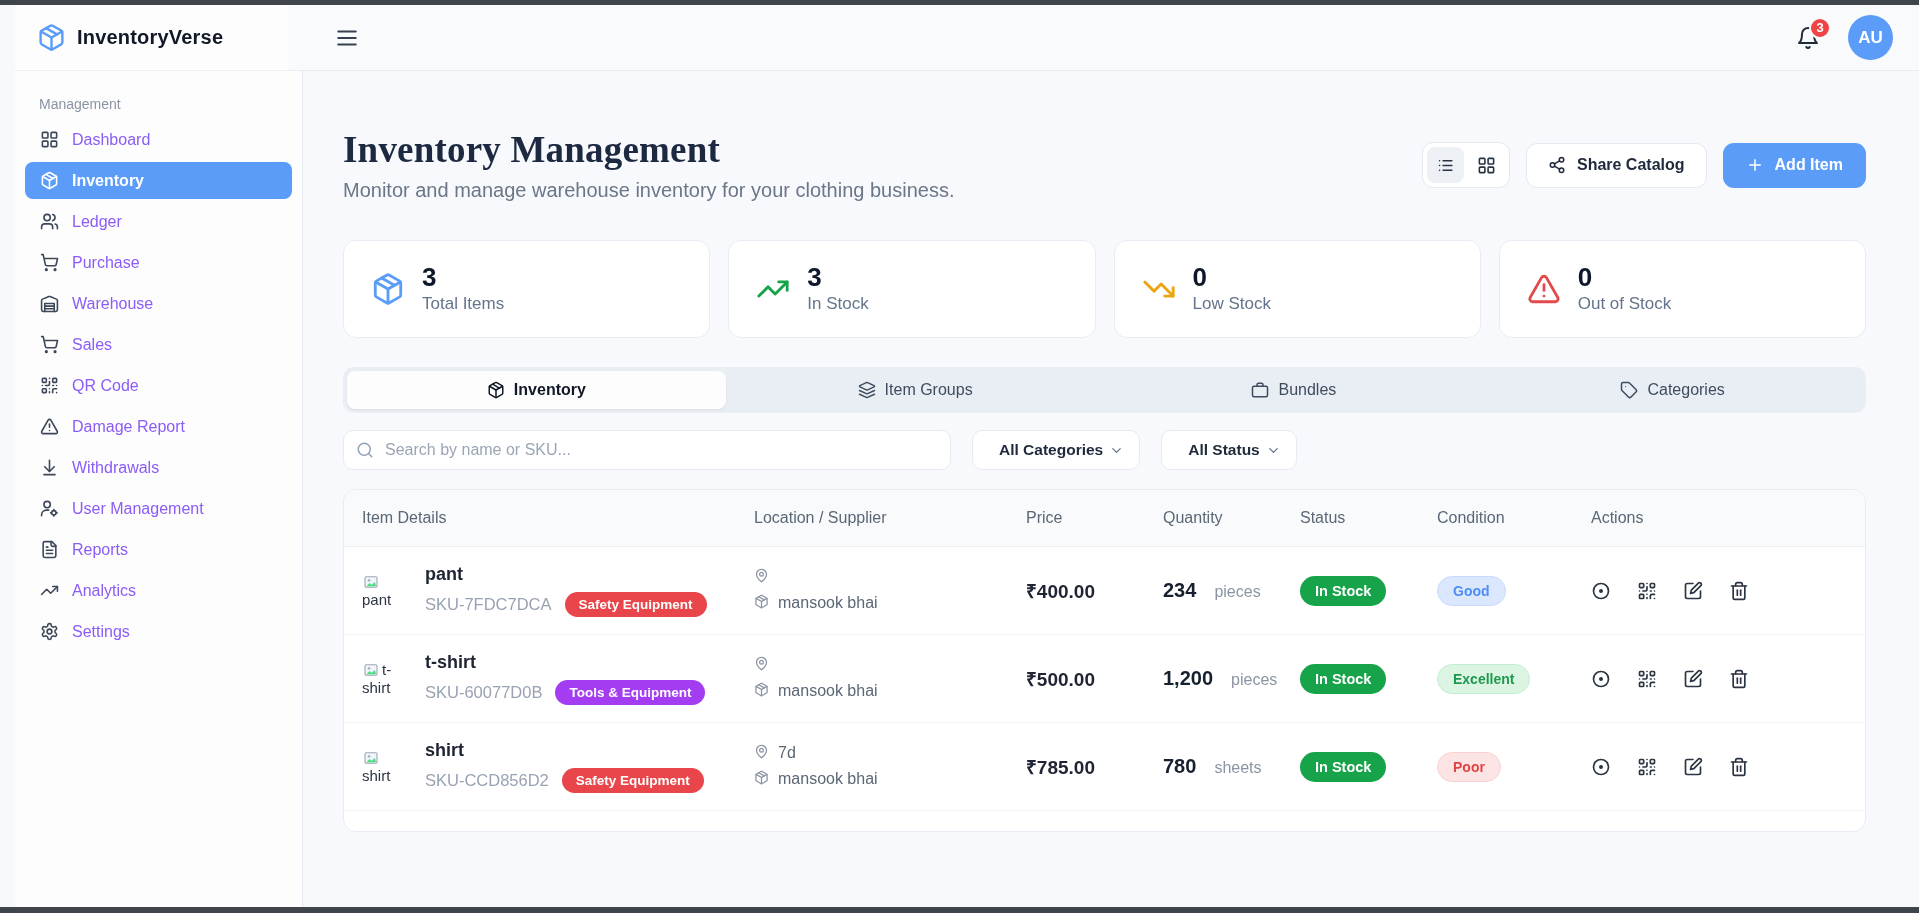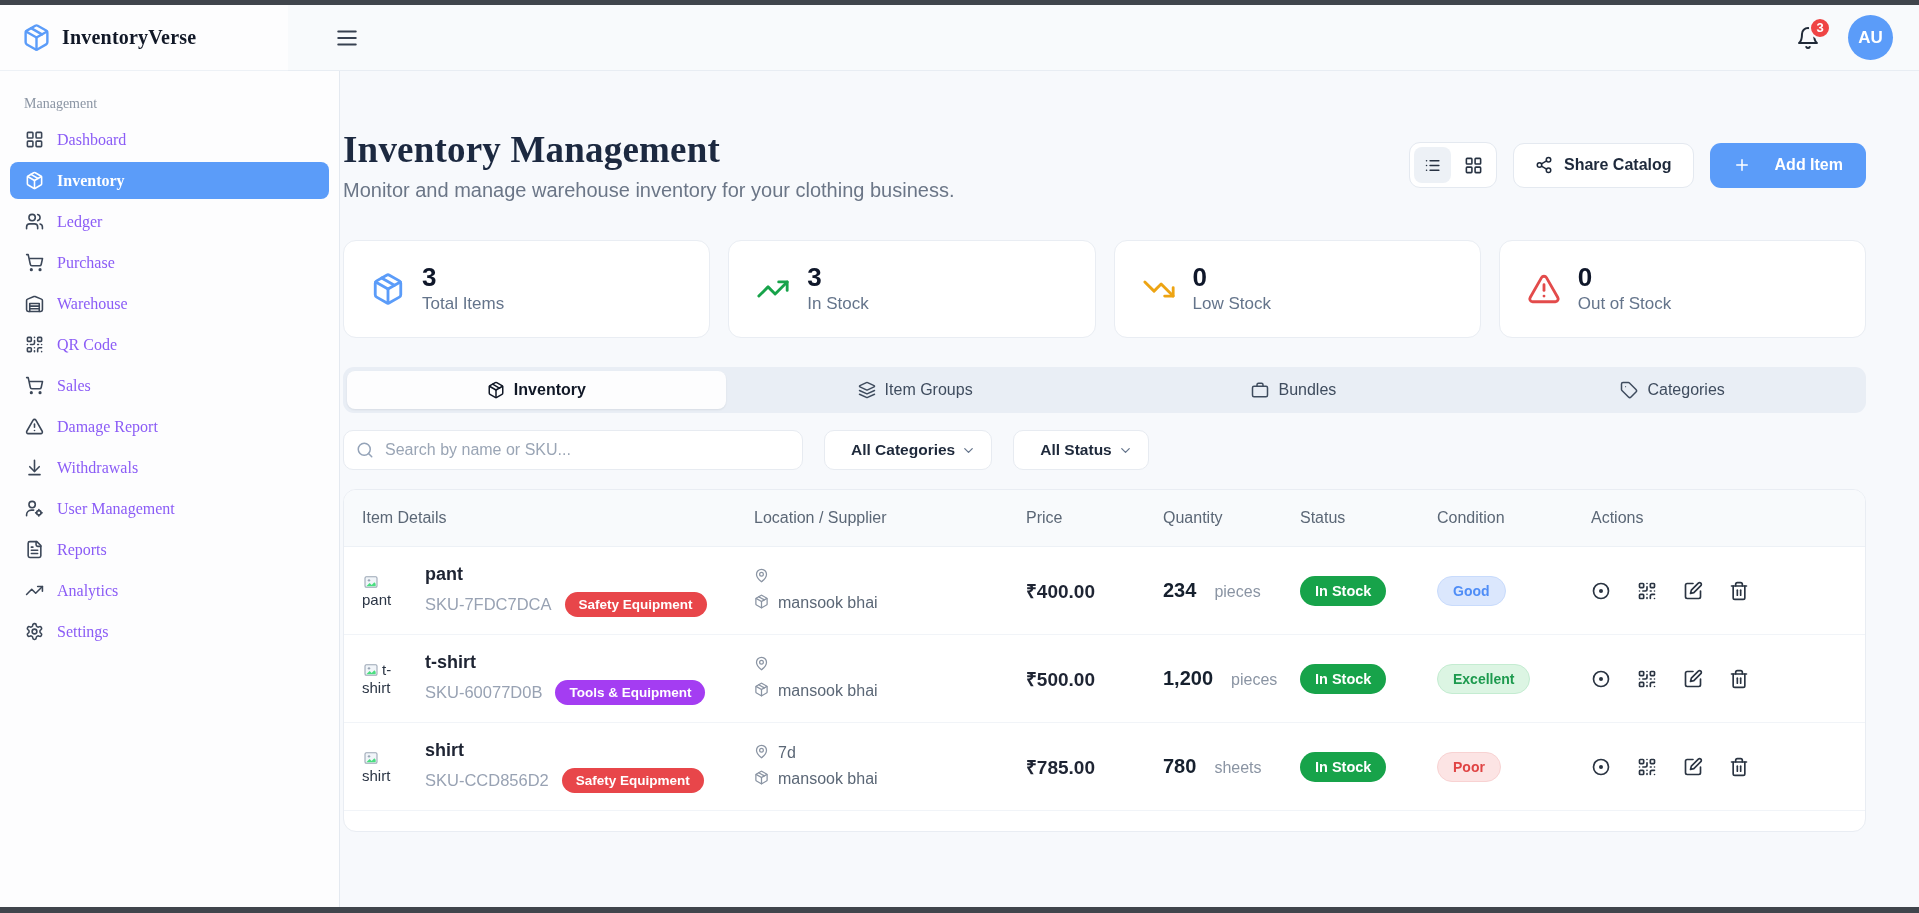--- a/index.html
+++ b/index.html
@@ -5,21 +5,21 @@
   * { margin:0; padding:0; box-sizing:border-box; }
   html,body { width:1919px; height:913px; overflow:hidden;
     font-family:"Liberation Sans", sans-serif; background:#f7f9fc; color:#1e293b; }
 
   .ic { fill:none; stroke:currentColor; stroke-width:2; stroke-linecap:round; stroke-linejoin:round; display:inline-block; vertical-align:middle; }
 
   .strip-top { position:absolute; top:0; left:0; width:100%; height:5px; background:#40454c; z-index:50; }
   .strip-bottom { position:absolute; bottom:0; left:0; width:100%; height:6px; background:#40454c; z-index:50; }
 
   
-  .sidebar { position:absolute; left:0; top:5px; bottom:6px; width:340px; background:#fdfdfe; border-right:1px solid #e4e9f0; z-index:10;font-family:Liberation Serif, serif; }
+  .sidebar { position:absolute; left:15px; top:5px; bottom:6px; width:288px; background:#fdfdfe; border-right:1px solid #e4e9f0; z-index:10; }
   .logo-row { height:66px; display:flex; align-items:center; gap:11px; padding:0 22px; border-bottom:1px solid #edf1f6; }
   .logo-ic { width:29px; height:29px; color:#5b9cf9; }
   .logo-name { font-size:20px; font-weight:700; color:#111827; letter-spacing:.2px; }
   .section-label { margin:25px 0 9px 24px; font-size:14px; color:#8a94a3; }
   .nav { display:flex; flex-direction:column; gap:4px; padding:0 10px; }
   .nav-item { display:flex; align-items:center; gap:13px; height:37px; padding:0 15px; border-radius:8px; font-size:16px; color:#8b5cf6; cursor:pointer; }
   .nav-item .ic { width:19px; height:19px; color:#3c4758; flex:none; }
   .nav-item.active { background:#5b9cf9; color:#fff; font-weight:600; }
   .nav-item.active .ic { color:#fff; }
 
@@ -38,39 +38,39 @@
   .header-row { display:flex; align-items:flex-start; }
   .page-title { font-size:37px; font-weight:800; color:#1c2940; letter-spacing:.2px;font-family:Liberation Serif, serif; }
   .page-subtitle { margin-top:8px; font-size:20px; color:#6b7687; }
   .header-controls { margin-left:auto; display:flex; align-items:center; gap:16px; margin-top:14px; }
   .view-toggle { display:flex; align-items:center; gap:4px; background:#fff; border:1px solid #e4e9f0; border-radius:11px; padding:4px; }
   .vt-btn { width:37px; height:36px; border-radius:8px; display:flex; align-items:center; justify-content:center; color:#273242; cursor:pointer; }
   .vt-btn.active { background:#edf1f6; }
   .vt-btn .ic { width:19px; height:19px; }
   .btn-share { display:flex; align-items:center; gap:11px; height:45px; padding:0 21px; background:#fff; border:1px solid #e4e9f0; border-radius:11px; font-size:16px; font-weight:600; color:#1e293b; cursor:pointer; }
   .btn-share .ic { width:18px; height:18px; }
-  .btn-add { display:flex; align-items:center; gap:24px; height:45px; padding:0 23px; background:#5b9cf9; border-radius:11px; font-size:16px; font-weight:600; color:#fff; cursor:pointer; }
+  .btn-add { display:flex; align-items:center; gap:11px; height:45px; padding:0 23px; background:#5b9cf9; border-radius:11px; font-size:16px; font-weight:600; color:#fff; cursor:pointer; }
   .btn-add .ic { width:18px; height:18px; }
 
   
   .stats-row { margin-top:38px; display:grid; grid-template-columns:repeat(4,1fr); gap:18px; }
   .stat-card { background:#fff; border:1px solid #e9edf3; border-radius:13px; height:98px; display:flex; align-items:center; gap:17px; padding:0 27px; }
   .stat-card .ic { width:34px; height:34px; flex:none; }
   .stat-value { font-size:26px; font-weight:800; color:#0f172a; line-height:1.05; }
   .stat-label { font-size:17px; color:#64748b; margin-top:3px; }
 
   
   .tabs { margin-top:29px; background:#e9eef5; border-radius:11px; padding:4px; display:flex; }
   .tab { flex:1; height:38px; display:flex; align-items:center; justify-content:center; gap:9px; font-size:16px; color:#3f4c5e; border-radius:8px; cursor:pointer; }
   .tab .ic { width:18px; height:18px; }
   .tab.active { background:#fdfdfe; color:#111827; font-weight:600; box-shadow:0 1px 2px rgba(16,24,40,.08); }
 
   
   .filters { margin-top:17px; display:flex; align-items:center; gap:21px; }
-  .search-box { position:relative; width:460px; }
+  .search-box { position:relative; width:608px; }
   .search-box .ic { position:absolute; left:13px; top:11px; width:18px; height:18px; color:#94a3b8; }
   .search-input { width:100%; height:40px; border:1px solid #e7ebf1; border-radius:10px; background:#fff; padding:0 14px 0 41px; font-size:16px; color:#1e293b; font-family:inherit; outline:none; }
   .search-input::placeholder { color:#9aa5b5; }
   .select-pill { height:40px; background:#fff; border:1px solid #e7ebf1; border-radius:10px; display:flex; align-items:center; gap:6px; padding:0 15px 0 26px; font-size:15.5px; font-weight:600; color:#1e293b; cursor:pointer; }
   .select-pill .ic { width:15px; height:15px; color:#64748b; }
 
   
   .table-card { margin-top:19px; background:#fff; border:1px solid #e9edf3; border-radius:13px; overflow:hidden; padding-bottom:20px; }
   .t-head { display:flex; align-items:center; height:57px; background:#f8fafc; border-bottom:1px solid #edf1f6; color:#5b6776; font-size:16px; }
   .t-row { display:flex; align-items:center; height:88px; border-bottom:1px solid #f1f4f8; cursor:pointer; }
@@ -298,29 +298,29 @@
         <span>Purchase</span>
       </div>
     <div class="nav-item">
         <svg class="ic">
           <use href="#i-warehouse"></use>
         </svg>
         <span>Warehouse</span>
       </div>
     <div class="nav-item">
         <svg class="ic">
+          <use href="#i-cart"></use>
+        </svg>
+        <span>Sales</span>
+      </div>
+    <div class="nav-item">
+        <svg class="ic">
           <use href="#i-qr"></use>
         </svg>
         <span>QR Code</span>
-      </div>
-    <div class="nav-item">
-        <svg class="ic">
-          <use href="#i-cart"></use>
-        </svg>
-        <span>Sales</span>
       </div>
     <div class="nav-item">
         <svg class="ic">
           <use href="#i-alert"></use>
         </svg>
         <span>Damage Report</span>
       </div>
     <div class="nav-item">
         <svg class="ic">
           <use href="#i-downline"></use>

